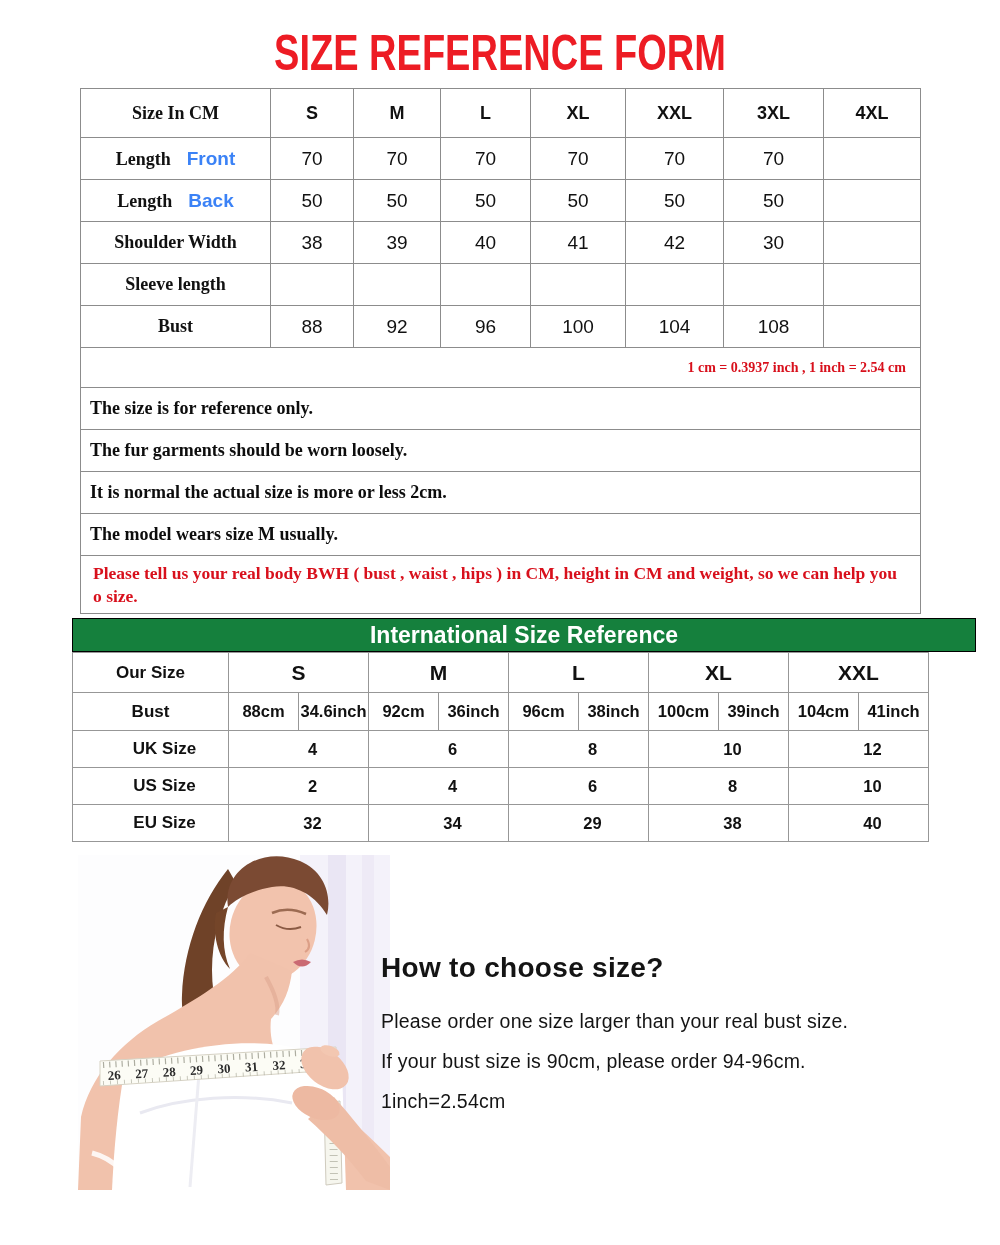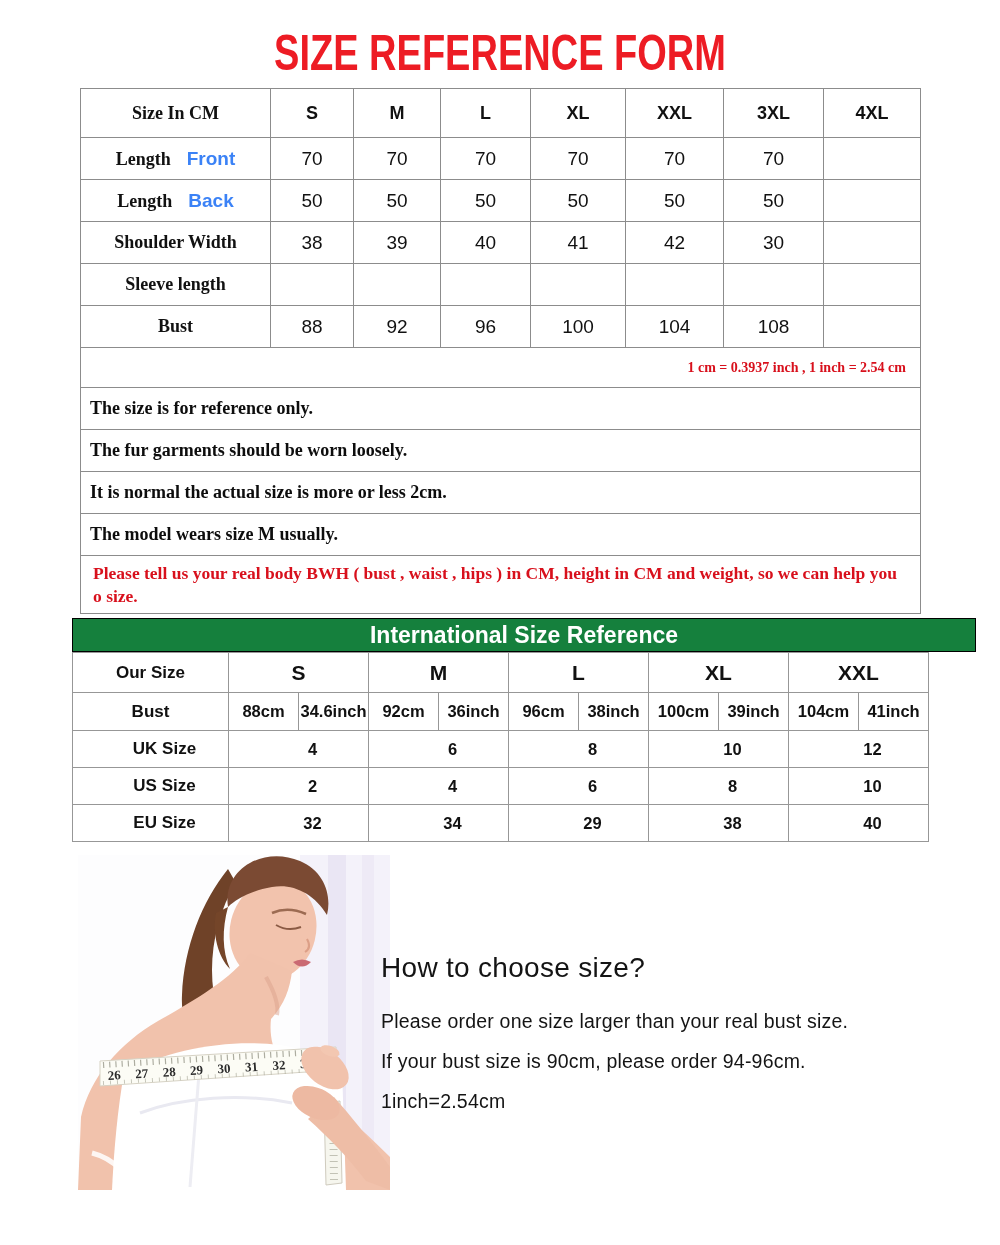--- a/index.html
+++ b/index.html
@@ -44,21 +44,21 @@
   .i-label { font-size:17px; }
   .i-size  { font-size:21px; }
   .i-val   { font-size:16.5px; }
   .i-sizes td { height:40px; }
   .i-bust td  { height:38px; }
   .i-row td   { height:37px;padding-left:28px; }
 
   
   .photo { position:absolute; left:78px; top:855px; width:312px; height:335px; }
   .howto { position:absolute; left:381px; top:952px; width:585px; color:#141414; }
-  .howto-heading { font-size:28px; font-weight:normal; margin-bottom:26px; letter-spacing:.3px; }
+  .howto-heading { font-size:28px; font-weight:bold; margin-bottom:26px; letter-spacing:.3px; }
   .howto-line { font-size:19.5px; margin-bottom:17px; letter-spacing:.2px; }
   .tape-text { font-family:"Liberation Serif", serif; font-weight:bold; font-size:13px; fill:#2b2b2b; }
 </style>
 </head>
 <body>
 
 <div class="page">
 
   <h1 class="title">SIZE REFERENCE FORM</h1>
 

